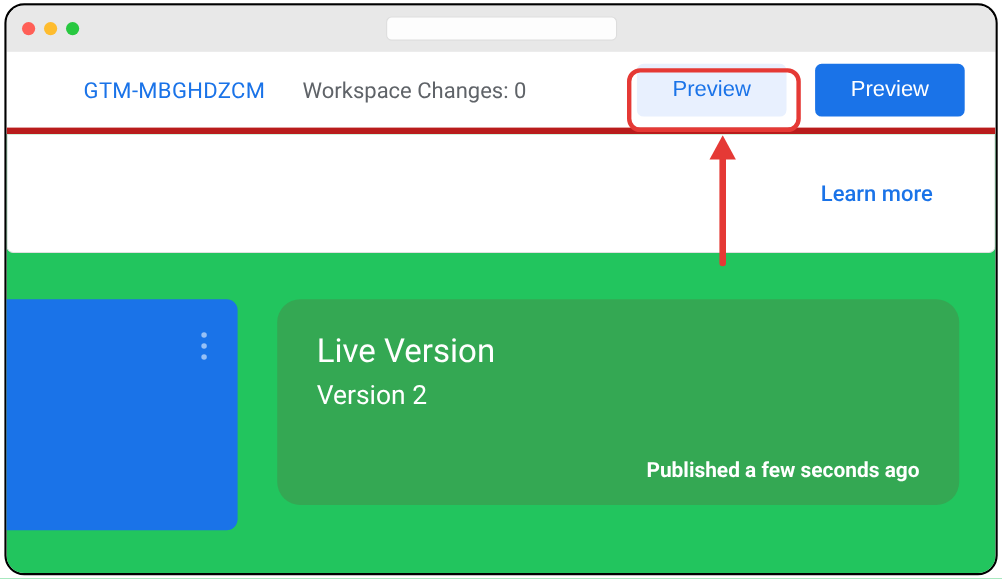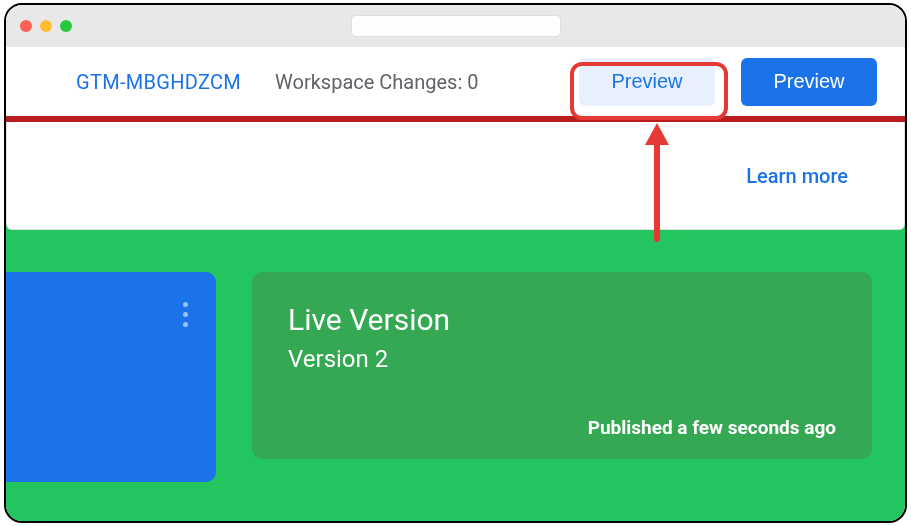--- a/index.html
+++ b/index.html
@@ -165,21 +165,21 @@
     .kebab span {
       width: 5px;
       height: 5px;
       border-radius: 50%;
       background: rgba(255,255,255,0.55);
     }
     .green-card {
       background: #34a853;
       width: 620px;
       height: 187px;
-      border-radius: 10px;
+      border-radius: 21px;
       padding: 30px 36px 20px 36px;
       color: #fff;
       display: flex;
       flex-direction: column;
     }
     .green-card .title {
       font-size: 30px;
       font-weight: 400;
       margin-bottom: 8px;
     }

